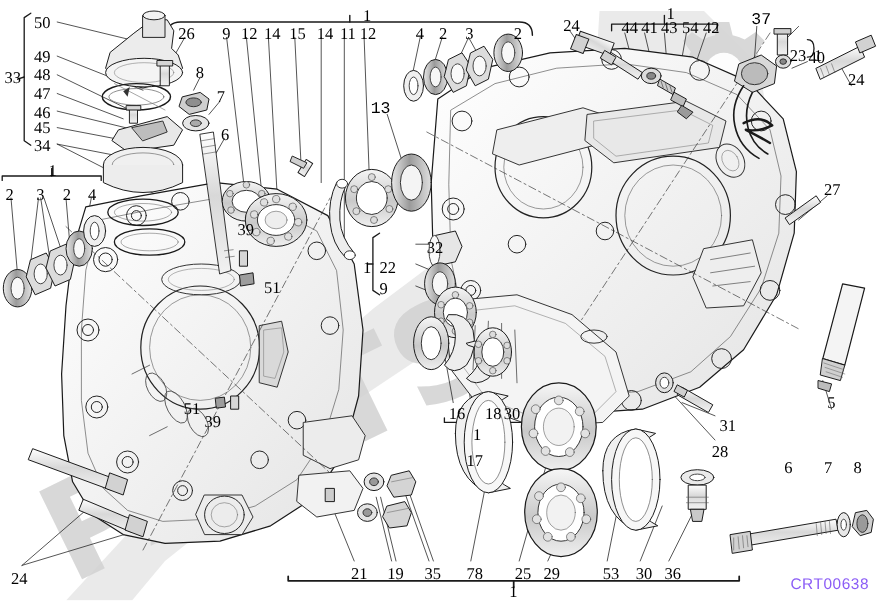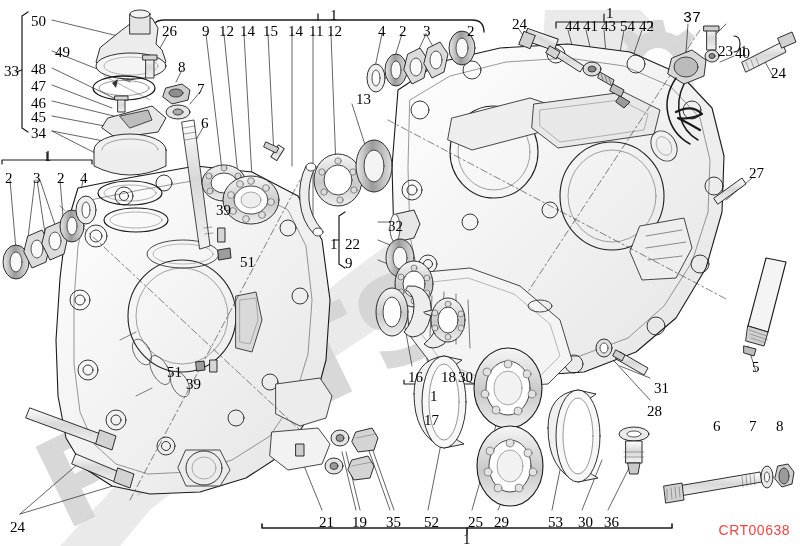--- a/index.html
+++ b/index.html
@@ -20,21 +20,21 @@
   }
   
   #art{position:absolute;inset:0;}
   
   .lbl{
     position:absolute;font-family:"Liberation Serif", serif;font-size:15px;
     color:#000;line-height:1;white-space:nowrap;
   }
   .code{
     position:absolute;right:10px;bottom:8px;font-family:"Liberation Sans", sans-serif;
-    font-size:14px;color:#ef4444;letter-spacing:.5px;
+    font-size:14px;color:#8b5cf6;letter-spacing:.5px;
   }
 </style>
 </head>
 <body>
 
 <div id="sheet">
 
   <div class="wm-layer">
     <svg width="800" height="546" style="position:absolute;left:0;top:0;">
       <g fill="#d8d8d8">
@@ -617,21 +617,21 @@
         <path d="M356 438 L376 434" stroke="#666" stroke-width="0.5"></path>
         <path d="M352 460 L368 456 L374 466 L370 478 L354 480 L348 470 Z" fill="#d4d4d4" stroke="#1a1a1a"></path>
         <path d="M352 466 L372 462" stroke="#666" stroke-width="0.5"></path>
       </g>
 
     </g>
   </svg>
 
   <div id="labels">
       <div class="lbl" style="left: 31px; top: 14px;">50</div>
-      <div class="lbl" style="left: 31px; top: 45px; margin-left: 24px;">49</div>
+      <div class="lbl" style="left: 31px; top: 45px;">49</div>
       <div class="lbl" style="left: 31px; top: 62px;">48</div>
       <div class="lbl" style="left: 31px; top: 79px;">47</div>
       <div class="lbl" style="left: 31px; top: 96px;">46</div>
       <div class="lbl" style="left: 31px; top: 110px;">45</div>
       <div class="lbl" style="left: 31px; top: 126px;">34</div>
       <div class="lbl" style="left: 4px; top: 64px;">33</div>
       <div class="lbl" style="left: 44px; top: 149px;">1</div>
       <div class="lbl" style="left: 5px; top: 171px;">2</div>
       <div class="lbl" style="left: 33px; top: 171px;">3</div>
       <div class="lbl" style="left: 57px; top: 171px;">2</div>
@@ -646,21 +646,21 @@
       <div class="lbl" style="left: 288px; top: 24px;">14</div>
       <div class="lbl" style="left: 309px; top: 24px;">11</div>
       <div class="lbl" style="left: 327px; top: 24px;">12</div>
       <div class="lbl" style="left: 378px; top: 24px;">4</div>
       <div class="lbl" style="left: 399px; top: 24px;">2</div>
       <div class="lbl" style="left: 423px; top: 24px;">3</div>
       <div class="lbl" style="left: 467px; top: 24px;">2</div>
       <div class="lbl" style="left: 178px; top: 60px;">8</div>
       <div class="lbl" style="left: 197px; top: 82px;">7</div>
       <div class="lbl" style="left: 201px; top: 116px;">6</div>
-      <div class="lbl" style="left: 356px; top: 92px;">13</div>
+      <div class="lbl" style="left: 337px; top: 92px; font-family: Liberation Mono, monospace;">13</div>
       <div class="lbl" style="left: 216px; top: 203px;">39</div>
       <div class="lbl" style="left: 240px; top: 255px;">51</div>
       <div class="lbl" style="left: 345px; top: 219px; margin-left: 43px;">32</div>
       <div class="lbl" style="left: 345px; top: 237px;">22</div>
       <div class="lbl" style="left: 345px; top: 256px;">9</div>
       <div class="lbl" style="left: 330px; top: 237px;">1</div>
       <div class="lbl" style="left: 512px; top: 17px;">24</div>
       <div class="lbl" style="left: 606px; top: 6px;">1</div>
       <div class="lbl" style="left: 565px; top: 19px;">44</div>
       <div class="lbl" style="left: 583px; top: 19px;">41</div>
@@ -683,21 +683,21 @@
       <div class="lbl" style="left: 167px; top: 365px;">51</div>
       <div class="lbl" style="left: 752px; top: 360px;">5</div>
       <div class="lbl" style="left: 654px; top: 381px;">31</div>
       <div class="lbl" style="left: 647px; top: 404px;">28</div>
       <div class="lbl" style="left: 713px; top: 419px;">6</div>
       <div class="lbl" style="left: 749px; top: 419px;">7</div>
       <div class="lbl" style="left: 776px; top: 419px;">8</div>
       <div class="lbl" style="left: 319px; top: 515px;">21</div>
       <div class="lbl" style="left: 352px; top: 515px;">19</div>
       <div class="lbl" style="left: 386px; top: 515px;">35</div>
-      <div class="lbl" style="left: 424px; top: 515px;">52</div>
+      <div class="lbl" style="left: 424px; top: 515px;">78</div>
       <div class="lbl" style="left: 468px; top: 515px;">25</div>
       <div class="lbl" style="left: 494px; top: 515px;">29</div>
       <div class="lbl" style="left: 548px; top: 515px;">53</div>
       <div class="lbl" style="left: 578px; top: 515px;">30</div>
       <div class="lbl" style="left: 604px; top: 515px;">36</div>
       <div class="lbl" style="left: 463px; top: 532px;">1</div>
     </div>
 
   <div class="code">CRT00638</div>
 

